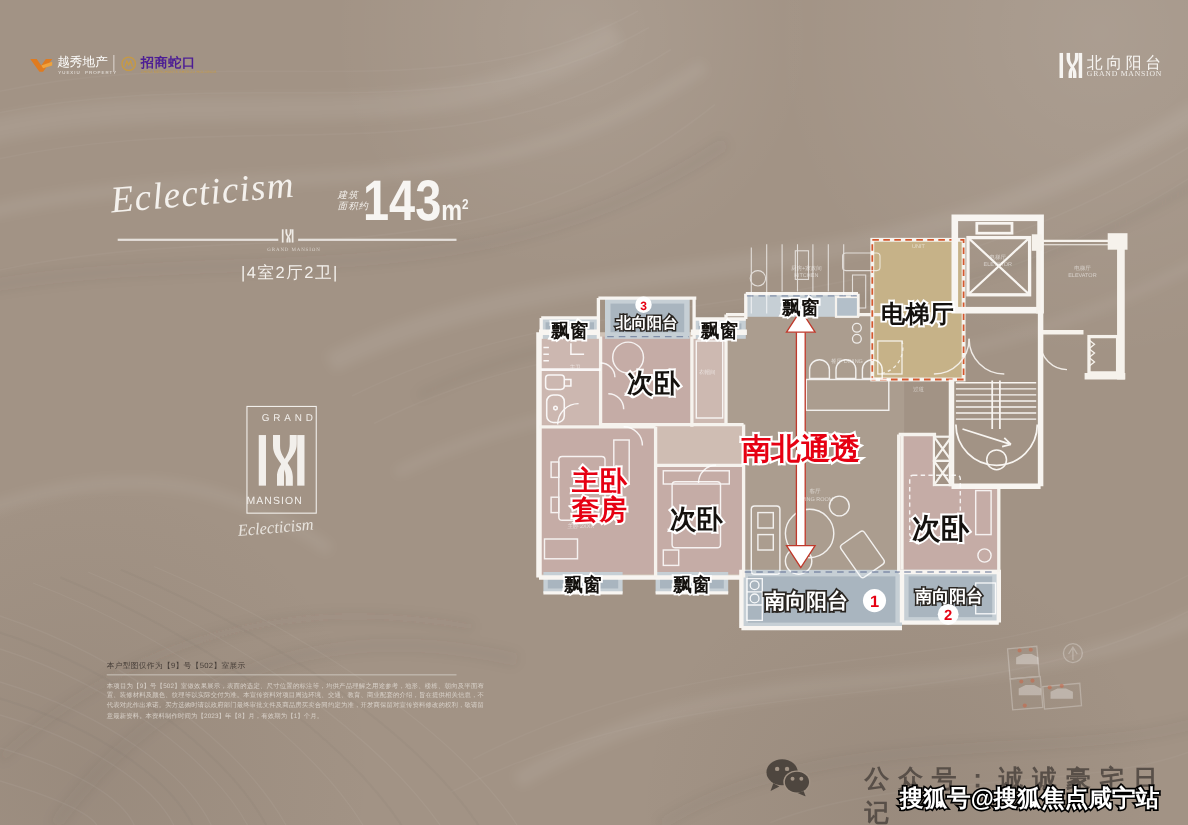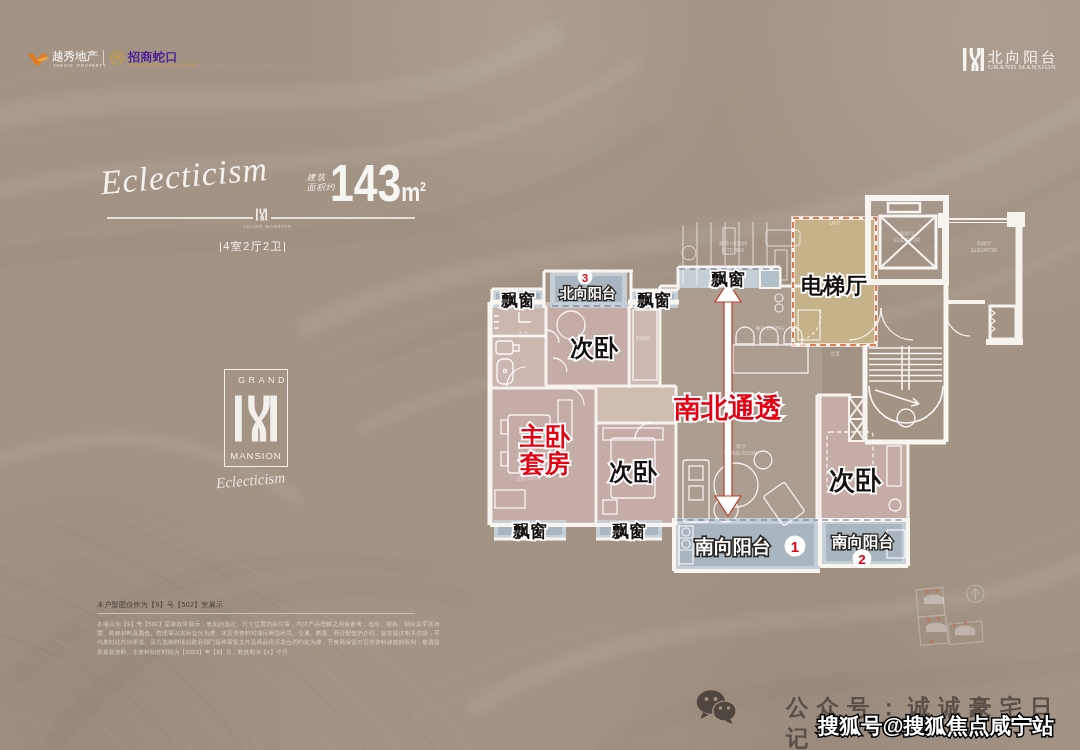--- a/index.html
+++ b/index.html
@@ -120,33 +120,33 @@
 <svg class="abs" style="left:256px;top:208px" width="11" height="13" viewBox="0 0 21 23">
   <g fill="#eeeae5">
     <rect x="0" y="0" width="3.4" height="23"></rect>
     <rect x="17.6" y="0" width="3.4" height="23"></rect>
     <path d="M6.6,0 h3.2 v5 c0,6 5.8,8 5.8,14 v4 h-3.2 v-4 c0,-6 -5.8,-8 -5.8,-14 Z"></path>
     <path d="M14.2,0 h3.2 v4 c0,6 -5.8,8 -5.8,14 v5 h-3.2 v-4 c0,-6 5.8,-8 5.8,-15 Z"></path>
   </g>
 </svg>
 <div class="abs" style="left:243px;top:224px;color:#ddd8d2;font-size:4.5px;letter-spacing:0.8px;font-family:'Liberation Serif',serif;">GRAND MANSION</div>
 
-<div class="abs" style="left:219px;top:239px;color:#f4f1ed;font-size:11px;letter-spacing:1.4px;">|4室2厅2卫|</div>
+<div class="abs" style="left:219px;top:239px;color:#f4f1ed;font-size:15px;letter-spacing:1.4px;">|4室2厅2卫|</div>
 
 <div class="abs" style="left:224px;top:369px;width:62px;height:96px;border:1.6px solid #f2efeb;"></div>
 <div class="abs" style="left:224px;top:375px;width:64px;text-align:right;color:#f2efeb;font-size:9px;letter-spacing:3.5px;text-indent:3.5px;">GRAND</div>
 <svg class="abs" style="left:235px;top:390px" width="42" height="57" viewBox="0 0 21 23">
   <g fill="#f2efeb">
     <rect x="0" y="0" width="3.4" height="23"></rect>
     <rect x="17.6" y="0" width="3.4" height="23"></rect>
     <path d="M6.6,0 h3.2 v5 c0,6 5.8,8 5.8,14 v4 h-3.2 v-4 c0,-6 -5.8,-8 -5.8,-14 Z"></path>
     <path d="M14.2,0 h3.2 v4 c0,6 -5.8,8 -5.8,14 v5 h-3.2 v-4 c0,-6 5.8,-8 5.8,-15 Z"></path>
   </g>
 </svg>
-<div class="abs" style="left:224px;top:450px;width:64px;text-align:center;color:#f2efeb;font-size:9.5px;letter-spacing:1px;">MANSION</div>
+<div class="abs" style="left:224px;top:450px;width:49px;text-align:center;color:#f2efeb;font-size:9.5px;letter-spacing:1px;">MANSION</div>
 
 <div class="abs" style="left:216px;top:471px;width:100px;color:#efece7;font-size:15px;opacity:0.9;font-family:'Liberation Serif',serif;font-style:italic;transform:rotate(-5deg);">Eclecticism</div>
 
 <svg class="abs" style="left:483px;top:190px" width="560" height="392" viewBox="0 0 560 392">
 
   <rect x="7" y="112" width="193" height="223" fill="#cfc2b6"></rect>
 
   <rect x="177" y="96" width="162" height="232" fill="#ab9d8f"></rect>
 
   <rect x="63" y="116" width="83" height="82" fill="#c5aca6"></rect>

